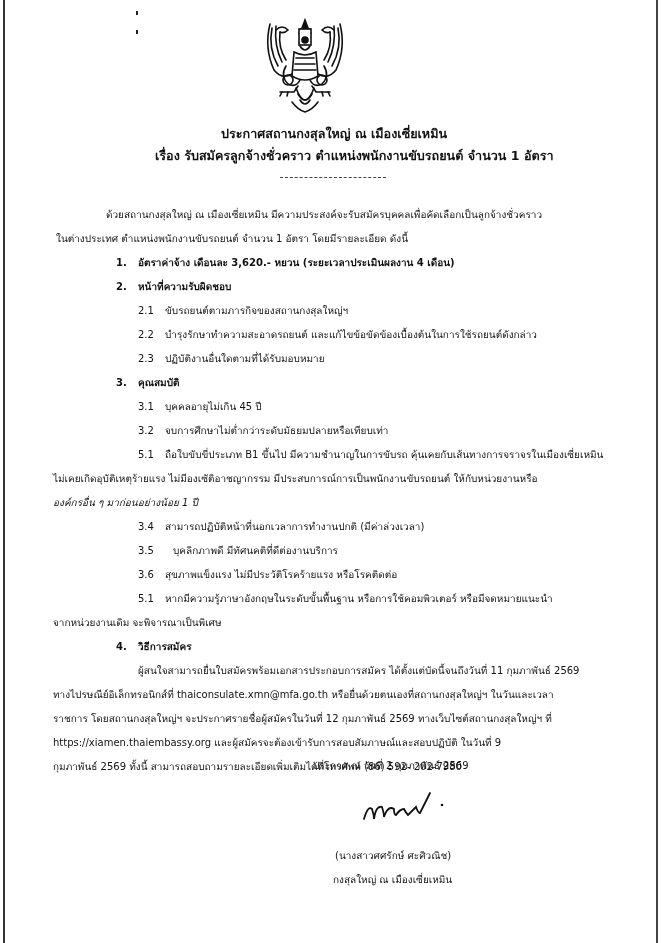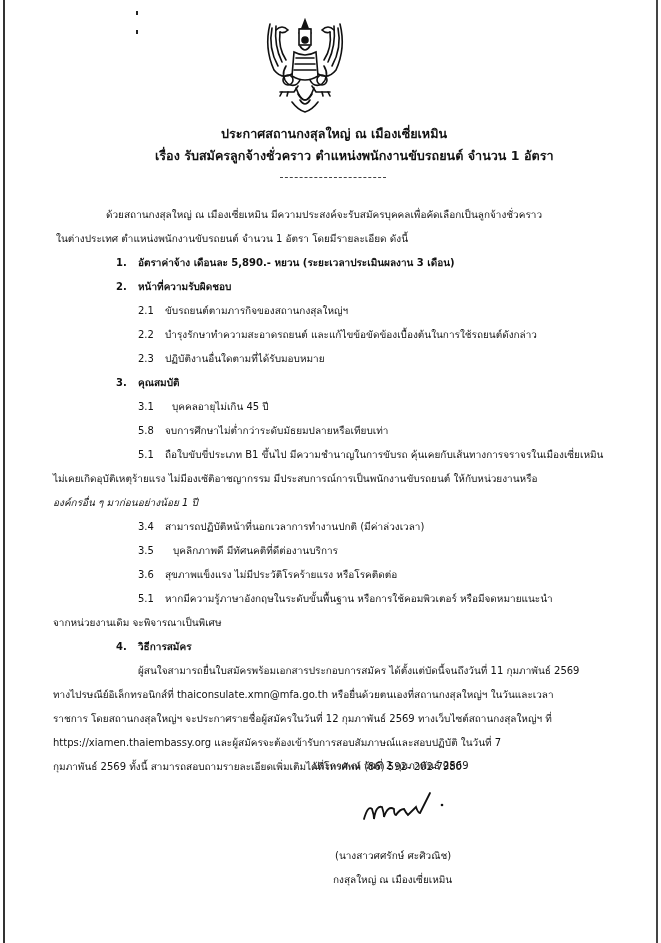--- a/index.html
+++ b/index.html
@@ -65,57 +65,57 @@
 </svg>
 
 <div class="line title" style="left:221px; top:126px;">ประกาศสถานกงสุลใหญ่ ณ เมืองเซี่ยเหมิน</div>
 <div class="line title" style="left:155px; top:148px;">เรื่อง รับสมัครลูกจ้างชั่วคราว ตำแหน่งพนักงานขับรถยนต์ จำนวน 1 อัตรา</div>
 <div class="dashes"></div>
 
 <div class="line" style="left:106px; top:207px;">ด้วยสถานกงสุลใหญ่ ณ เมืองเซี่ยเหมิน มีความประสงค์จะรับสมัครบุคคลเพื่อคัดเลือกเป็นลูกจ้างชั่วคราว</div>
 <div class="line" style="left:56px; top:231px;">ในต่างประเทศ ตำแหน่งพนักงานขับรถยนต์ จำนวน 1 อัตรา โดยมีรายละเอียด ดังนี้</div>
 
 <div class="line bold" style="left:116px; top:255px;">1.</div>
-<div class="line bold" style="left:138px; top:255px;">อัตราค่าจ้าง เดือนละ 5,890.- หยวน (ระยะเวลาประเมินผลงาน 3 เดือน)</div>
+<div class="line bold" style="left:138px; top:255px;">อัตราค่าจ้าง เดือนละ 3,620.- หยวน (ระยะเวลาประเมินผลงาน 4 เดือน)</div>
 
 <div class="line bold" style="left:116px; top:279px;">2.</div>
 <div class="line bold" style="left:138px; top:279px;">หน้าที่ความรับผิดชอบ</div>
 <div class="line" style="left:138px; top:303px;">2.1</div>
 <div class="line" style="left:165px; top:303px;">ขับรถยนต์ตามภารกิจของสถานกงสุลใหญ่ฯ</div>
 <div class="line" style="left:138px; top:327px;">2.2</div>
 <div class="line" style="left:165px; top:327px;">บำรุงรักษาทำความสะอาดรถยนต์ และแก้ไขข้อขัดข้องเบื้องต้นในการใช้รถยนต์ดังกล่าว</div>
 <div class="line" style="left:138px; top:351px;">2.3</div>
 <div class="line" style="left:165px; top:351px;">ปฏิบัติงานอื่นใดตามที่ได้รับมอบหมาย</div>
 
 <div class="line bold" style="left:116px; top:375px;">3.</div>
 <div class="line bold" style="left:138px; top:375px;">คุณสมบัติ</div>
 <div class="line" style="left:138px; top:399px;">3.1</div>
-<div class="line" style="left:172px; top:399px;">บุคคลอายุไม่เกิน 45 ปี</div>
-<div class="line" style="left:138px; top:423px;">5.8</div>
+<div class="line" style="left:165px; top:399px;">บุคคลอายุไม่เกิน 45 ปี</div>
+<div class="line" style="left:138px; top:423px;">3.2</div>
 <div class="line" style="left:165px; top:423px;">จบการศึกษาไม่ต่ำกว่าระดับมัธยมปลายหรือเทียบเท่า</div>
 <div class="line" style="left:138px; top:447px;">5.1</div>
 <div class="line" style="left:165px; top:447px;">ถือใบขับขี่ประเภท B1 ขึ้นไป มีความชำนาญในการขับรถ คุ้นเคยกับเส้นทางการจราจรในเมืองเซี่ยเหมิน</div>
 <div class="line" style="left:53px; top:471px;">ไม่เคยเกิดอุบัติเหตุร้ายแรง ไม่มีองเซัติอาชญากรรม มีประสบการณ์การเป็นพนักงานขับรถยนต์ ให้กับหน่วยงานหรือ</div>
 <div class="line" style="left:53px; top:495px;font-style:italic;">องค์กรอื่น ๆ มาก่อนอย่างน้อย 1 ปี</div>
 <div class="line" style="left:138px; top:519px;text-align:right;">3.4</div>
 <div class="line" style="left:165px; top:519px;">สามารถปฏิบัติหน้าที่นอกเวลาการทำงานปกติ (มีค่าล่วงเวลา)</div>
 <div class="line" style="left:138px; top:543px;">3.5</div>
 <div class="line" style="left:173px; top:543px;">บุคลิกภาพดี มีทัศนคติที่ดีต่องานบริการ</div>
 <div class="line" style="left:138px; top:567px;">3.6</div>
 <div class="line" style="left:165px; top:567px;">สุขภาพแข็งแรง ไม่มีประวัติโรคร้ายแรง หรือโรคติดต่อ</div>
 <div class="line" style="left:138px; top:591px;">5.1</div>
 <div class="line" style="left:165px; top:591px;">หากมีความรู้ภาษาอังกฤษในระดับขั้นพื้นฐาน หรือการใช้คอมพิวเตอร์ หรือมีจดหมายแนะนำ</div>
 <div class="line" style="left:53px; top:615px;">จากหน่วยงานเดิม จะพิจารณาเป็นพิเศษ</div>
 
 <div class="line bold" style="left:116px; top:639px;">4.</div>
 <div class="line bold" style="left:138px; top:639px;">วิธีการสมัคร</div>
 <div class="line" style="left:138px; top:663px;">ผู้สนใจสามารถยื่นใบสมัครพร้อมเอกสารประกอบการสมัคร ได้ตั้งแต่บัดนี้จนถึงวันที่ 11 กุมภาพันธ์ 2569</div>
 <div class="line" style="left:53px; top:687px;">ทางไปรษณีย์อิเล็กทรอนิกส์ที่ thaiconsulate.xmn@mfa.go.th หรือยื่นด้วยตนเองที่สถานกงสุลใหญ่ฯ ในวันและเวลา</div>
 <div class="line" style="left:53px; top:711px;">ราชการ โดยสถานกงสุลใหญ่ฯ จะประกาศรายชื่อผู้สมัครในวันที่ 12 กุมภาพันธ์ 2569 ทางเว็บไซต์สถานกงสุลใหญ่ฯ ที่</div>
-<div class="line" style="left:53px; top:735px;">https://xiamen.thaiembassy.org และผู้สมัครจะต้องเข้ารับการสอบสัมภาษณ์และสอบปฏิบัติ ในวันที่ 7</div>
+<div class="line" style="left:53px; top:735px;">https://xiamen.thaiembassy.org และผู้สมัครจะต้องเข้ารับการสอบสัมภาษณ์และสอบปฏิบัติ ในวันที่ 9</div>
 <div class="line" style="left:53px; top:759px;">กุมภาพันธ์ 2569 ทั้งนี้ สามารถสอบถามรายละเอียดเพิ่มเติมได้ที่โทรศัพท์ (86) 592- 202-7980</div>
 
 <div class="line" style="left:313px; top:758px;">ประกาศ ณ วันที่ 2 กุมภาพันธ์ 2569</div>
 <svg class="signature" viewBox="0 0 100 40">
   <path d="M4 32 Q8 18 12 22 Q14 28 14 32 Q16 18 22 20 Q24 26 24 30 Q28 18 34 22 Q34 28 36 28 Q40 22 44 22 Q46 26 48 28 Q54 22 56 20 Q58 26 60 26 Q64 18 70 6" fill="none" stroke="#111" stroke-width="1.8" stroke-linecap="round"></path>
   <circle cx="82" cy="18" r="1.3" fill="#111"></circle>
 </svg>
 <div class="line" style="left:335px; top:848px;">(นางสาวศศรักษ์ ศะศิวณิช)</div>
 <div class="line" style="left:333px; top:872px;">กงสุลใหญ่ ณ เมืองเซี่ยเหมิน</div>
 

